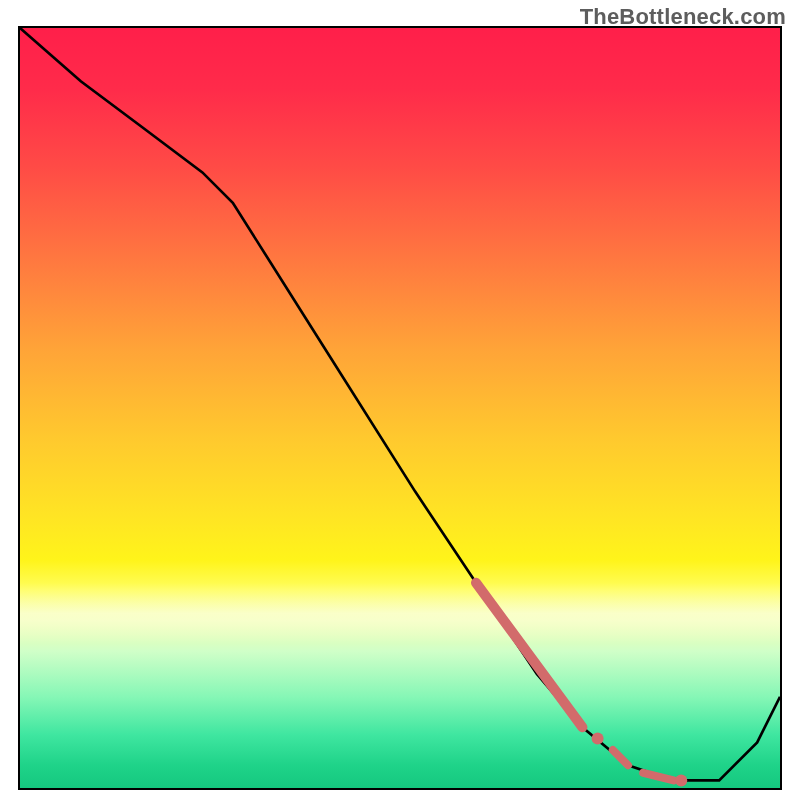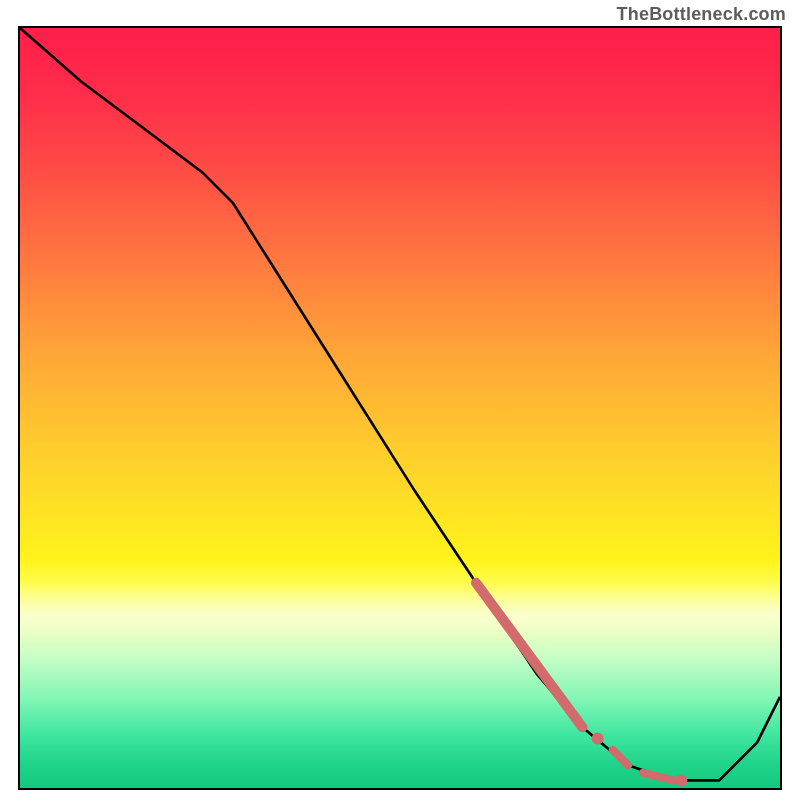--- a/index.html
+++ b/index.html
@@ -58,21 +58,21 @@
       rgba(255,255,255,0.45) 50%,
       rgba(255,255,255,0) 100%
     );
     pointer-events: none;
   }
 
   .watermark {
     position: absolute;
     top: 4px;
     right: 14px;
-    font-size: 18px;
+    font-size: 22px;
     font-weight: 600;
     color: #5d5d5d;
     letter-spacing: 0.2px;
   }
 
   svg.overlay {
     position: absolute;
     inset: 0;
     width: 100%;
     height: 100%;

